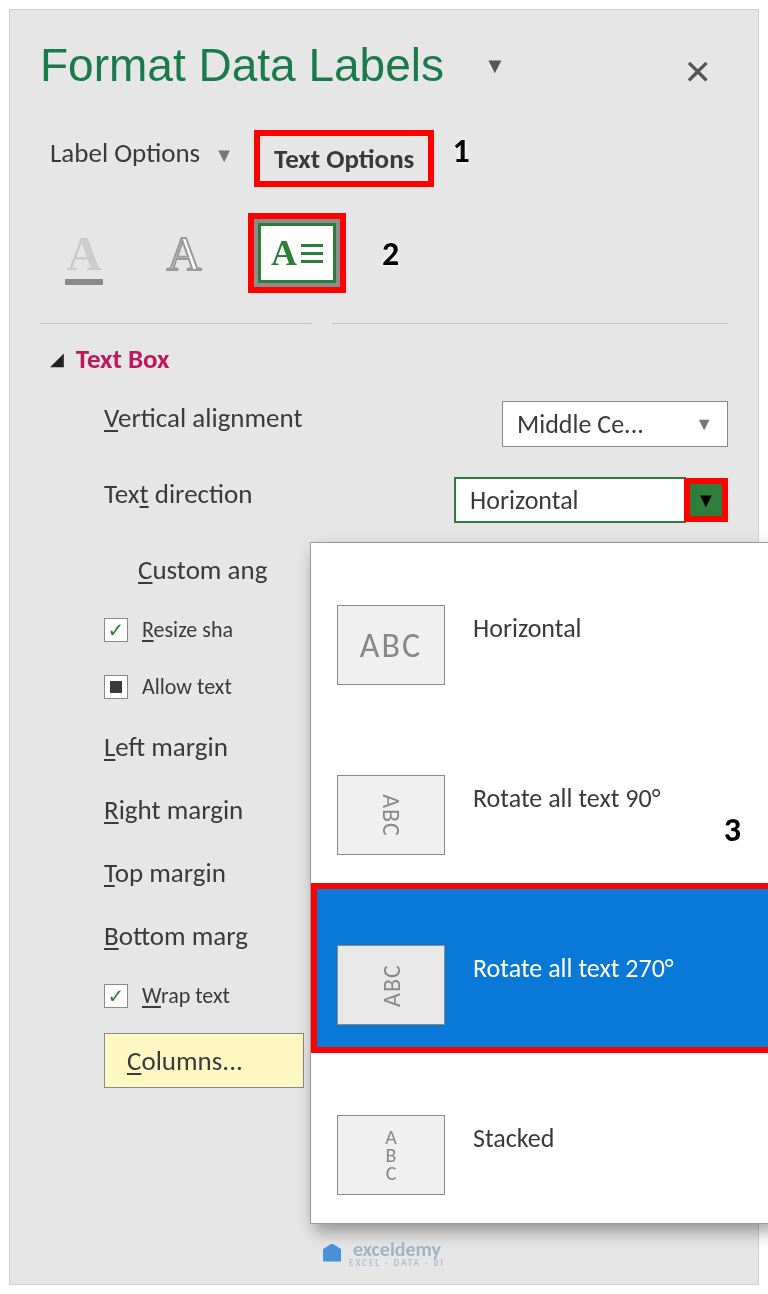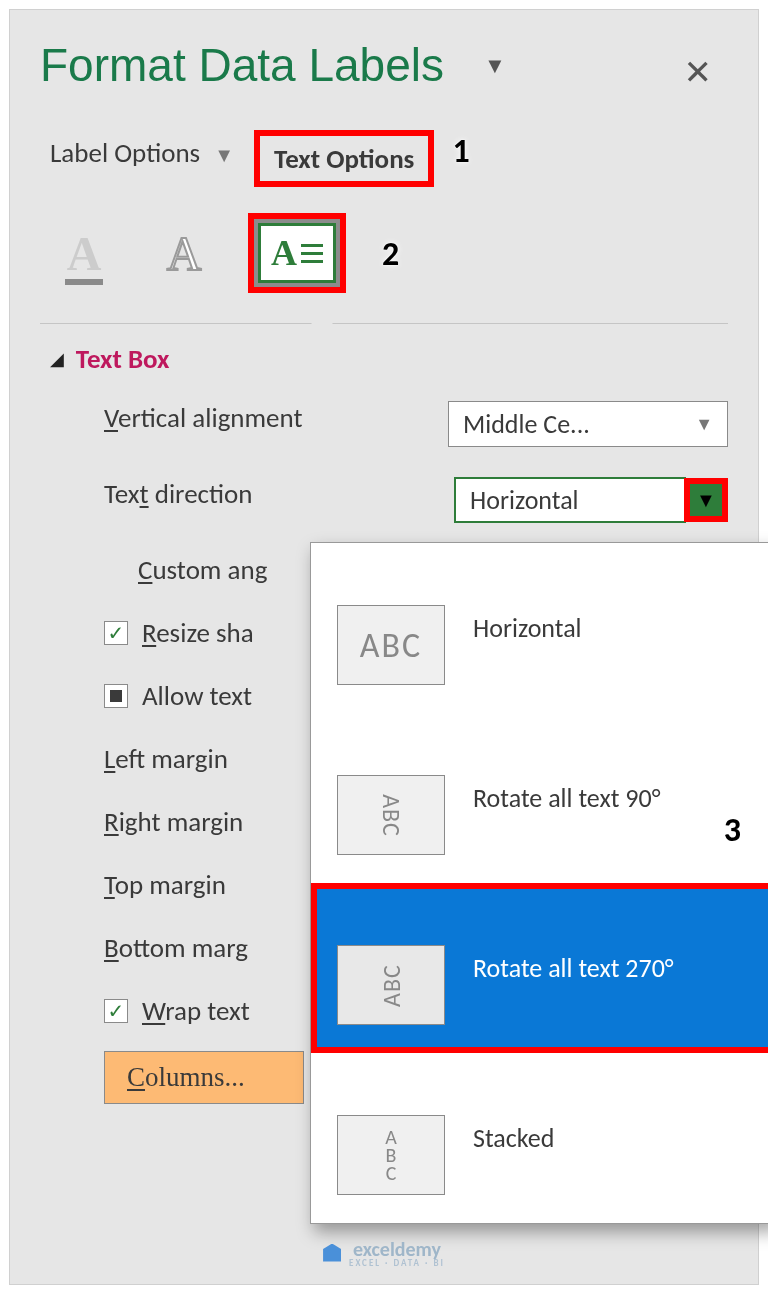--- a/index.html
+++ b/index.html
@@ -153,21 +153,21 @@
     font-size:27px;
     color:#3a3a3a;
   }
   .row { display:flex; align-items:flex-start; justify-content:space-between;gap:46px; }
   .row .lbl { }
   .underline-acc { text-decoration: underline; text-underline-offset:3px; }
   .select-box {
     background:#fff;
     border:1px solid #8a8a8a;
     height:46px;
-    width:280px;
+    width:226px;
     display:flex; align-items:center; justify-content:space-between;
     padding:0 14px;
     font-size:26px;
     color:#3a3a3a;
   }
   .select-box .caret { color:#777; font-size:18px; }
   .select-box.green { border:2px solid #2e7d3a; }
   .dd-caret-box {
     border:6px solid #ff0000;
     background:#2e7d3a;
@@ -177,30 +177,29 @@
     font-size:20px;
     margin-left:-2px;
   }
   .chk-row { display:flex; align-items:center; gap:14px; }
   .chk {
     width:24px; height:24px; border:1px solid #8a8a8a; background:#fff;
     display:flex; align-items:center; justify-content:center;
     font-size:20px; color:#2e7d3a;
   }
   .chk.filled::before { content:""; width:12px; height:12px; background:#3a3a3a; display:block; }
-  .part-lbl { font-size:27px; color:#3a3a3a; }
+  .part-lbl { font-size:22px; color:#3a3a3a; }
   .columns-btn {
-    background:#fdba74;
+    background:#fef9c3;
     border:1px solid #8a8a8a;
     padding:10px 22px;
     font-size:27px;
     color:#3a3a3a;
     width:200px;
     margin-top: -6px;
-    font-family: Liberation Serif, serif;
   }
   
   .dd-popup {
     position:absolute;
     background:#fff;
     border:1px solid #999;
     box-shadow: 4px 8px 16px rgba(0,0,0,0.35);
     top: 532px;
     left: 300px;
     width: 466px;

